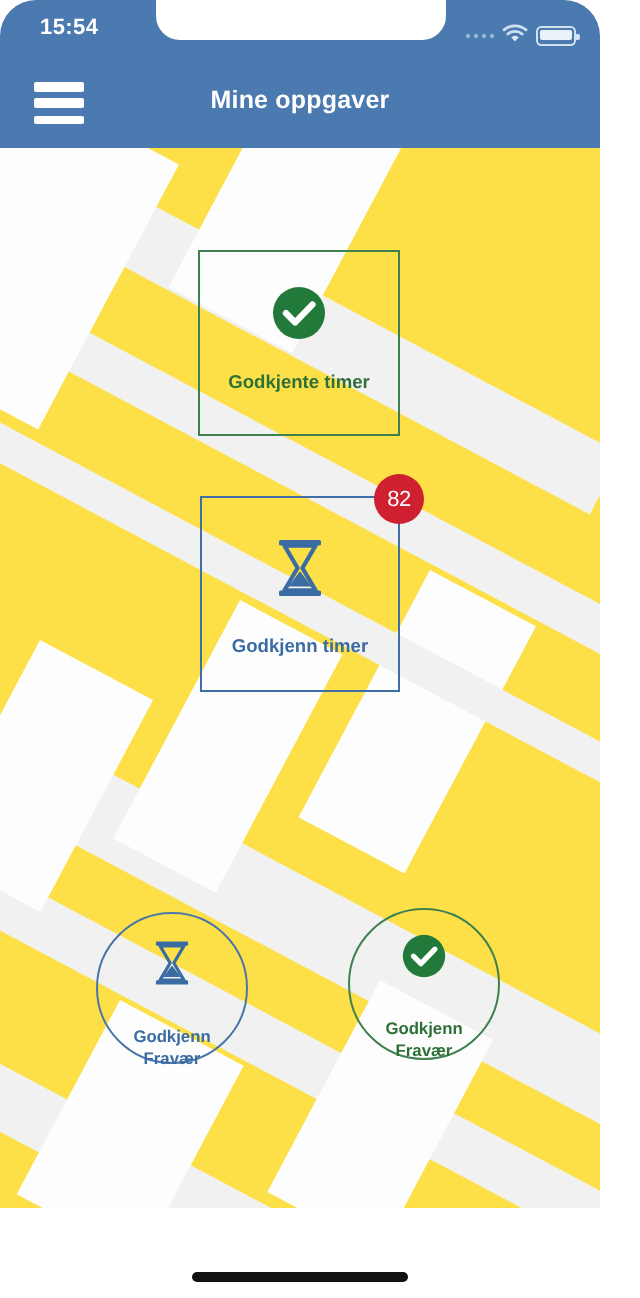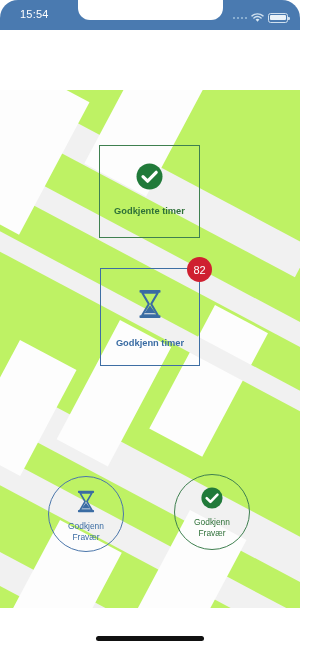--- a/index.html
+++ b/index.html
@@ -42,21 +42,21 @@
     background: #ffffff;
     border-bottom-left-radius: 12px;
     border-bottom-right-radius: 12px;
     z-index: 6;
   }
   #clock {
     position: absolute;
     top: 8px;
     left: 20px;
     font-size: 11px;
-    font-weight: normal;
+    font-weight: bold;
     color: #ffffff;
     letter-spacing: 0.2px;
     z-index: 7;
   }
   #status-right {
     position: absolute;
     top: 9px;
     right: 12px;
     display: flex;
     align-items: center;
@@ -138,25 +138,25 @@
     text-align: center;
     font-size: 12.5px;
     font-weight: bold;
     color: #ffffff;
     letter-spacing: 0.1px;
   }
 
   
   #content {
     position: absolute;
-    top: 90px;
+    top: 70px;
     left: 0;
     width: 300px;
     height: 534px;
-    background: #bef264;
+    background: #fde047;
     overflow: hidden;
   }
   #bg-pattern {
     position: absolute;
     inset: 0;
     overflow: hidden;
     pointer-events: none;
   }
   #bg-pattern .band {
     position: absolute;
@@ -250,23 +250,23 @@
     left: 174px;
     top: 384px;
     border: 1.4px solid #3f8050;
   }
   .circle-icon {
     margin-top: 13px;
     line-height: 0;
   }
   #circle-history .circle-icon { margin-top: 12px; }
   .circle-label {
-    margin-top: 8px;
+    margin-top: 20px;
     font-size: 8.4px;
-    font-weight: normal;
+    font-weight: bold;
     text-align: center;
     line-height: 1.35;
   }
 
   
   #home-area {
     position: absolute;
     left: 0;
     top: 608px;
     width: 300px;
@@ -305,20 +305,28 @@
           <path d="M1.0 2.9 a8.6 8.6 0 0 1 11.0 0" stroke="#cfe0ef" stroke-width="1.4" fill="none" stroke-linecap="round"></path>
         </svg>
       </span>
       <span class="battery">
           <i></i>
         </span>
     </div>
   </div>
   <div id="notch"></div>
 
+  <div id="appbar">
+    <div id="hamburger">
+      <span></span>
+        <span></span>
+        <span></span>
+    </div>
+    <div id="appbar-title">Mine oppgaver</div>
+  </div>
 
   <div id="content">
 
     <div id="bg-pattern">
       <div class="band" style="left:-60px; top:-40px; width:420px; height:34px; transform:rotate(28deg);"></div>
       <div class="band" style="left:-80px; top:30px; width:460px; height:22px; transform:rotate(28deg);"></div>
       <div class="white" style="left:10px; top:-30px; width:90px; height:150px; transform:rotate(28deg);"></div>
       <div class="white" style="left:150px; top:-50px; width:70px; height:140px; transform:rotate(28deg);"></div>
       <div class="band" style="left:-70px; top:250px; width:470px; height:40px; transform:rotate(28deg);"></div>
       <div class="band" style="left:-90px; top:318px; width:490px; height:26px; transform:rotate(28deg);"></div>

